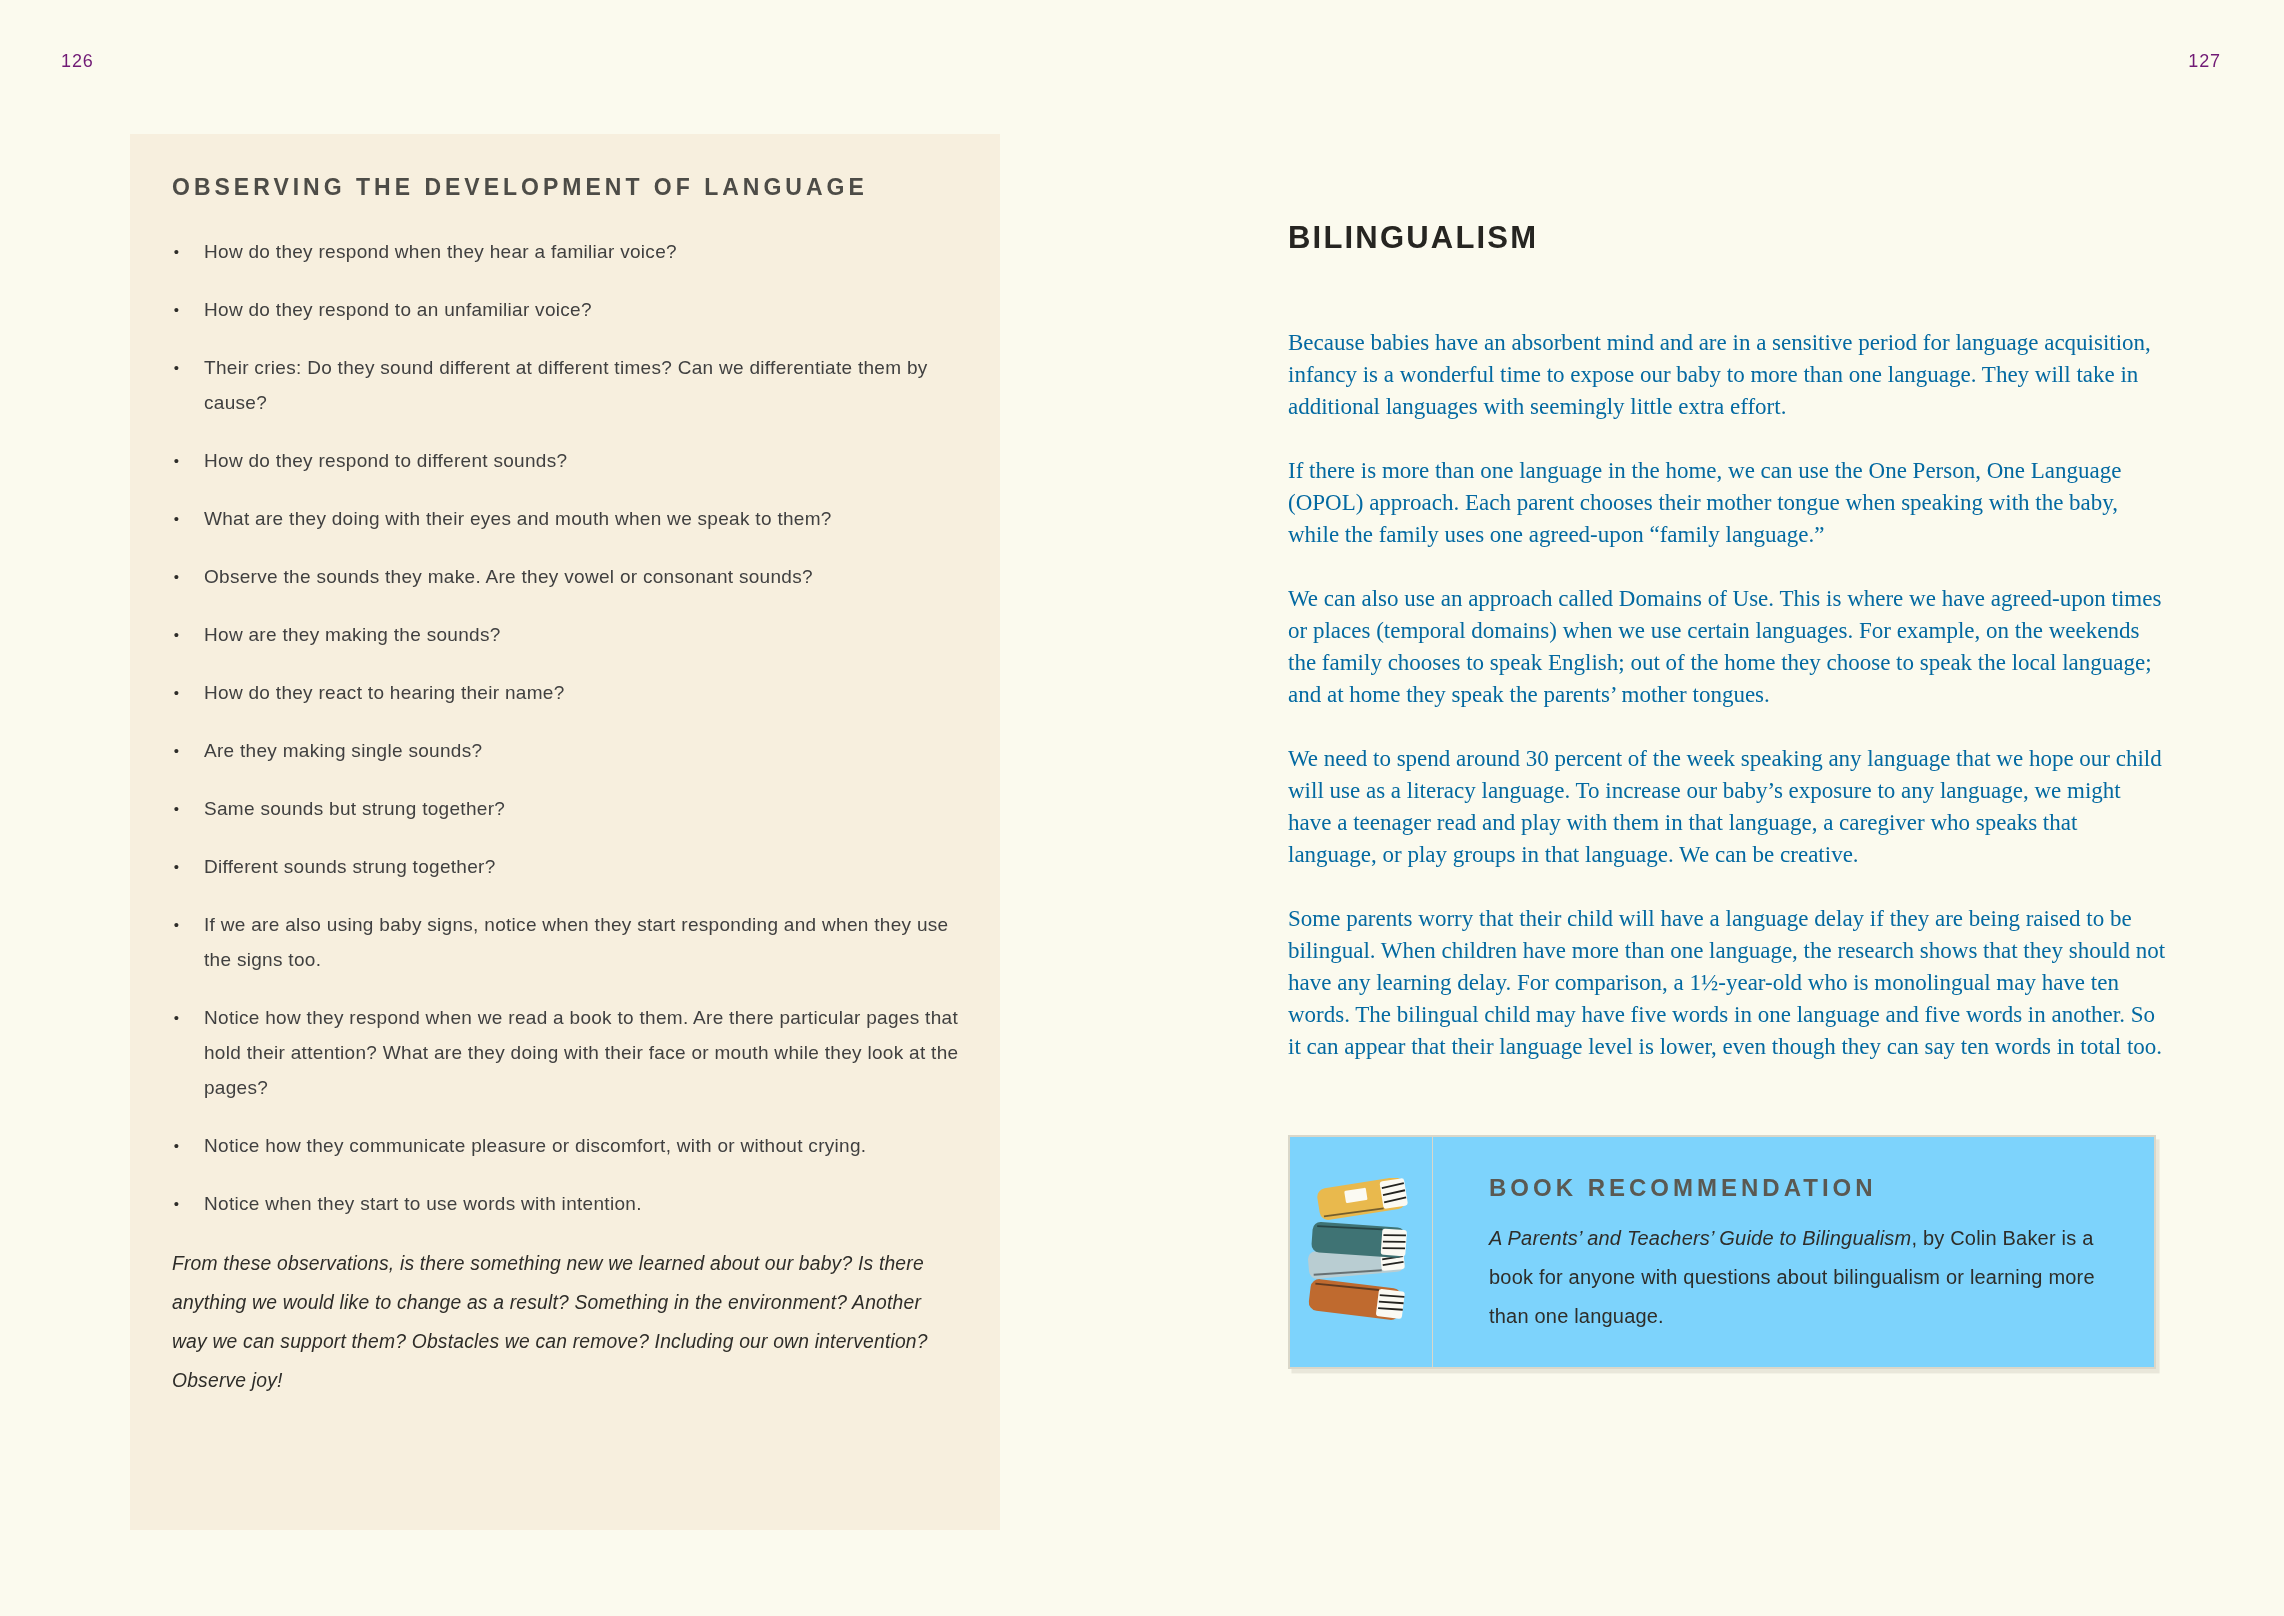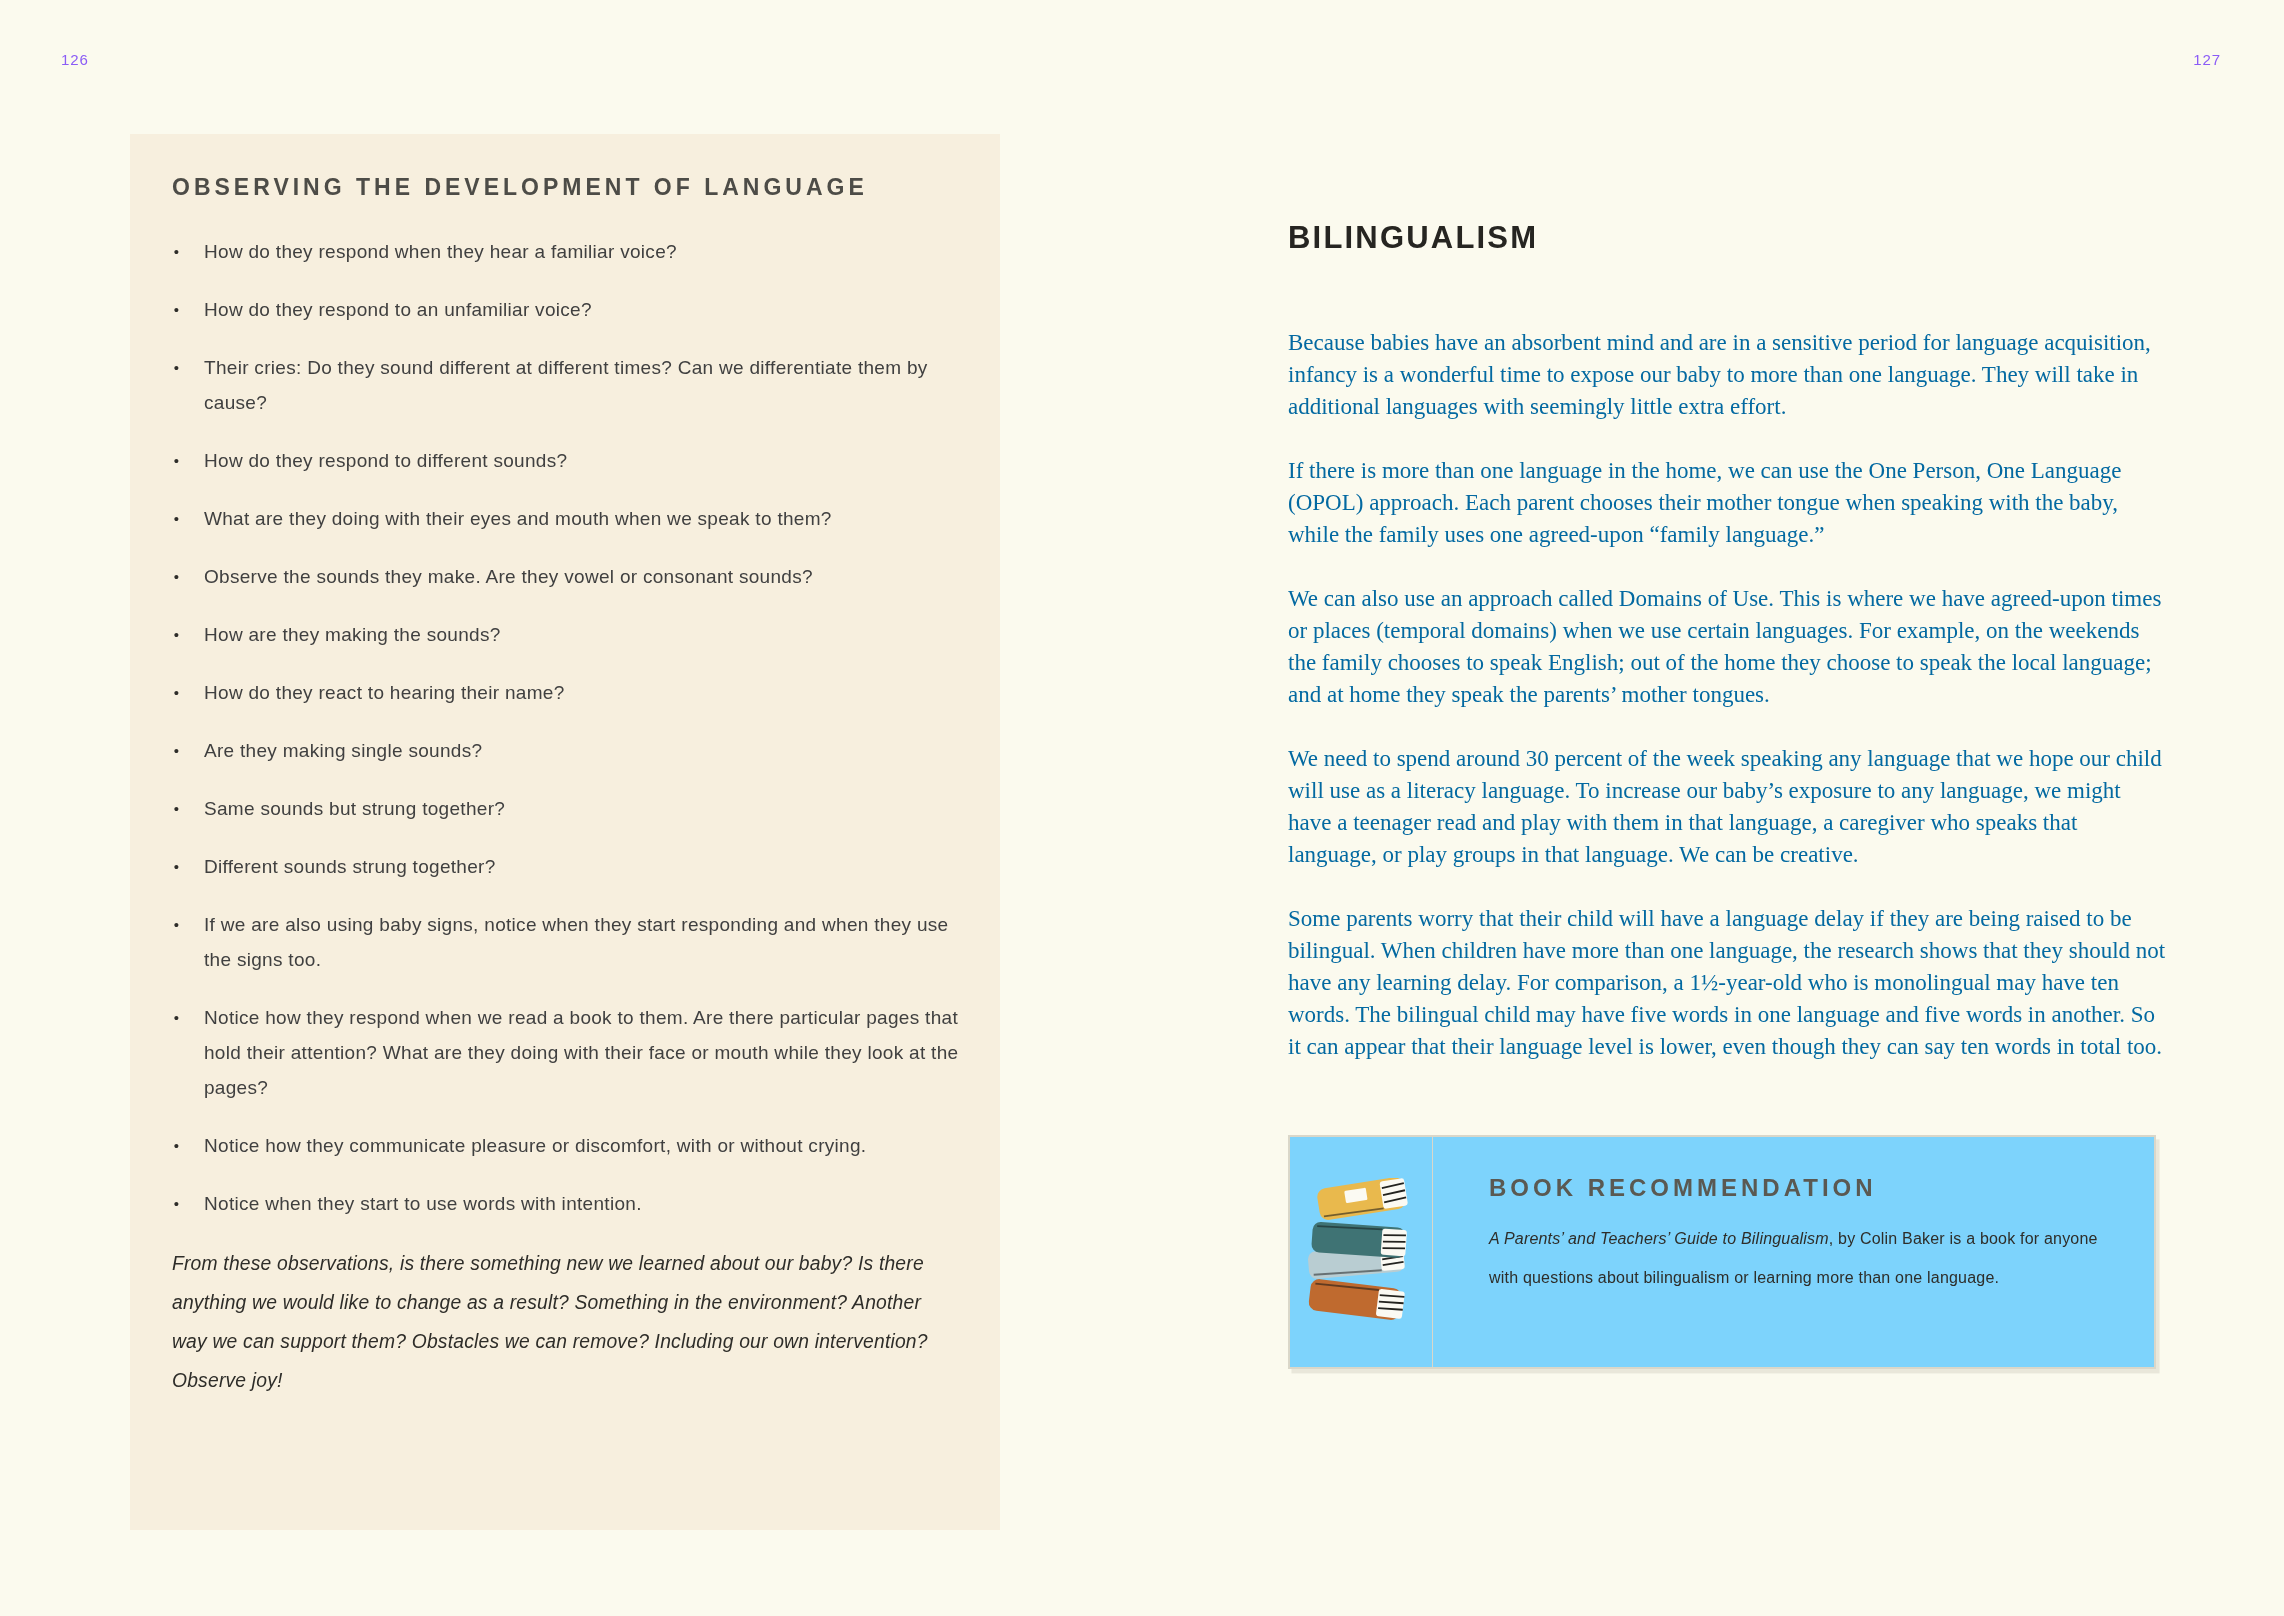--- a/index.html
+++ b/index.html
@@ -3,21 +3,21 @@
 <meta charset="utf-8">
 <style>
   html,body{margin:0;padding:0;}
   body{
     width:2284px;height:1616px;position:relative;overflow:hidden;
     background:#fbfaee;
     font-family:"Liberation Sans",sans-serif;
     -webkit-font-smoothing:antialiased;
   }
   .pagenum{
-    position:absolute;top:51px;font-size:15px;color:#8b5cf6;letter-spacing:0.9px;
+    position:absolute;top:51px;font-size:18px;color:#701a75;letter-spacing:0.9px;
   }
   .pagenum.left{left:61px;}
   .pagenum.right{right:63px;}
 
   
   .observe-panel{
     position:absolute;left:130px;top:134px;width:870px;height:1396px;
     background:#f7efde;box-sizing:border-box;
     padding:40px 39px 0 42px;
   }
@@ -61,21 +61,21 @@
   }
   .book-img-col{
     width:142px;flex:0 0 142px;display:flex;align-items:center;justify-content:center;
     border-right:1.8px solid #dad7c9;
   }
   .book-text-col{flex:1;padding:26px 35px 0 56px;}
   .book-rec-heading{
     font-size:24px;font-weight:600;letter-spacing:4px;color:#5a5952;margin:10.5px 0 17.6px 0;
   }
   .book-rec-text{
-    font-size:16px;line-height:39px;color:#2e2d29;margin:0;max-width:632px;letter-spacing:0.2px;
+    font-size:20px;line-height:39px;color:#2e2d29;margin:0;max-width:632px;letter-spacing:0.2px;
   }
   .book-rec-text .title{font-style:italic;}
 </style>
 </head>
 <body>
 
 <div class="pagenum left">126</div>
 <div class="pagenum right">127</div>
 
 <section class="observe-panel">

